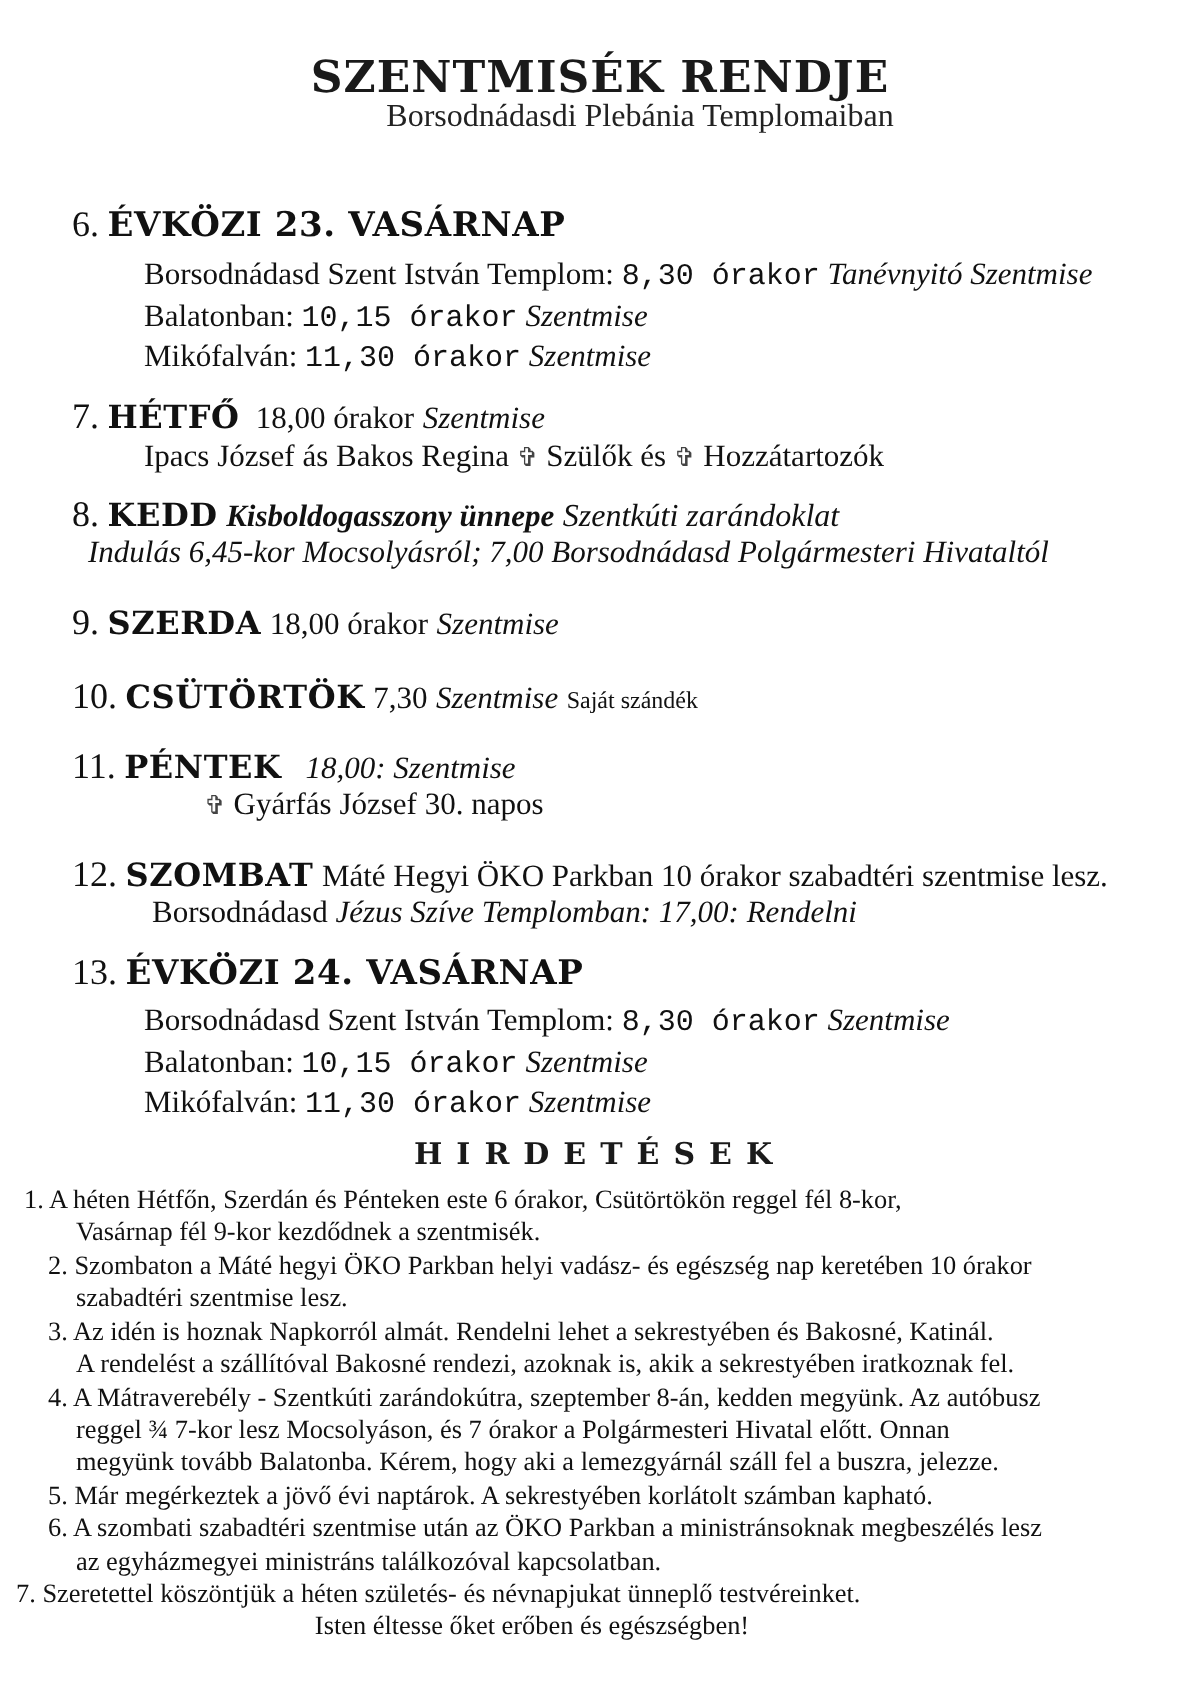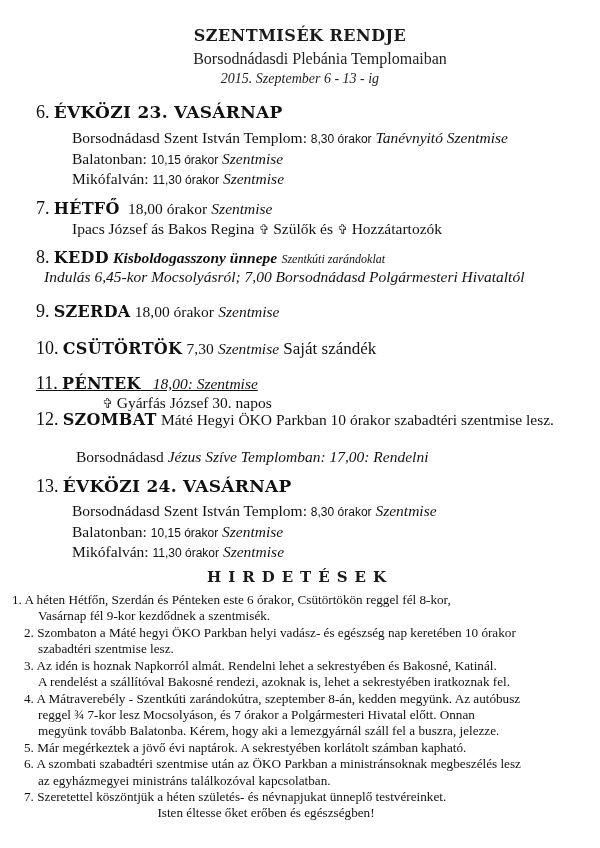--- a/index.html
+++ b/index.html
@@ -3,41 +3,41 @@
   <meta charset="utf-8">
   <style>
     html, body { margin: 0; padding: 0; background: #ffffff; }
     body {
       width: 600px; height: 848px; overflow: hidden; position: relative;
       color: #111; font-family: "Liberation Serif", serif;
     }
     .page { position: absolute; left: 0; top: 0; width: 600px; height: 848px; }
     .title {
       position: absolute; top: 26px; left: 0; width: 600px; text-align: center;
-      font-family: "DejaVu Serif", serif; font-weight: bold; font-size: 16px;
+      font-family: "DejaVu Serif", serif; font-weight: bold; font-size: 22px;
       letter-spacing: 0.5px; font-variant: small-caps; color: #1a1a1a;
     }
     .subtitle {
       position: absolute; top: 50px; left: 0; width: 600px; text-align: center;
       font-size: 16px; color: #222; padding-left: 20px;
     }
     .dates {
       position: absolute; top: 71px; left: 0; width: 600px; text-align: center;
       font-size: 14px; font-style: italic; color: #222;
     }
     .day { position: absolute; left: 0; width: 600px; }
     .day-head { position: absolute; white-space: nowrap; font-size: 17px; }
     .num { font-family: "Liberation Serif", serif; font-size: 18px; }
     .dayname {
       font-family: "DejaVu Serif", serif; font-weight: bold; font-size: 16px;
       letter-spacing: 0.3px;
     }
     .dayname.big { font-size: 17px; }
     .line { position: absolute; white-space: nowrap; font-size: 15.5px; }
-    .sans { font-family: Liberation Sans, sans-serif; font-size: 12px; }
+    .sans { font-family: Liberation Mono, monospace; font-size: 15px; }
     .it { font-style: italic; }
     .bi { font-style: italic; font-weight: bold; }
     .cross { font-family: "DejaVu Sans", sans-serif; font-size: 13px; color: #444; }
     .ann-title {
       position: absolute; top: 568px; left: 0; width: 600px; text-align: center;
       font-family: "DejaVu Serif", serif; font-weight: bold; font-size: 15px;
       letter-spacing: 7px; color: #1a1a1a;
     }
     .ann { position: absolute; left: 0; width: 600px; font-size: 13.2px; line-height: 16.5px; }
     .ann-line { position: absolute; white-space: nowrap; }
@@ -46,21 +46,20 @@
       font-size: 13.2px;
     }
   </style>
 </head>
 <body>
 
 <div class="page">
 
   <div class="title">SZENTMISÉK RENDJE</div>
   <div class="subtitle">Borsodnádasdi Plebánia Templomaiban</div>
-  <div class="dates">2015. Szeptember 6 - 13 - ig</div>
 
   <div class="day">
     <div class="day-head" style="top:102px; left:36px;">
       <span class="num">6.</span>
       <span class="dayname big">ÉVKÖZI 23. VASÁRNAP</span>
     </div>
     <div class="line" style="top:129px; left:72px;">
       <span>Borsodnádasd Szent István Templom: </span><span class="sans">8,30 órakor</span><span class="it"> Tanévnyitó Szentmise</span>
     </div>
     <div class="line" style="top:150px; left:72px;">
@@ -85,58 +84,58 @@
       <span class="cross">✞</span>
       <span>Hozzátartozók</span>
     </div>
   </div>
 
   <div class="day">
     <div class="day-head" style="top:247px; left:36px;">
       <span class="num">8.</span>
       <span class="dayname">KEDD</span>
       <span class="bi" style="font-size:15.5px;">Kisboldogasszony ünnepe</span>
-      <span class="it" style="font-size:12px;text-align:right;">Szentkúti zarándoklat</span>
+      <span class="it" style="font-size:16px;text-align:right;">Szentkúti zarándoklat</span>
     </div>
     <div class="line it" style="top:268px; left:44px;">Indulás 6,45-kor Mocsolyásról; 7,00 Borsodnádasd Polgármesteri Hivataltól</div>
   </div>
 
   <div class="day">
     <div class="day-head" style="top:301px; left:36px;">
       <span class="num">9.</span>
       <span class="dayname">SZERDA</span>
       <span style="font-size:15.5px;">18,00 órakor</span>
       <span class="it" style="font-size:15.5px;">Szentmise</span>
     </div>
   </div>
 
   <div class="day">
     <div class="day-head" style="top:338px; left:36px;">
       <span class="num">10.</span>
       <span class="dayname">CSÜTÖRTÖK</span>
       <span style="font-size:15.5px;">7,30</span>
       <span class="it" style="font-size:15.5px;">Szentmise</span>
-      <span style="font-size:17px;">Saját szándék</span>
+      <span style="font-size:12px;">Saját szándék</span>
     </div>
   </div>
 
   <div class="day">
-    <div class="day-head" style="top:373px; left:36px;text-decoration:underline;">
+    <div class="day-head" style="top:373px; left:36px;">
       <span class="num">11.</span>
       <span class="dayname">PÉNTEK</span>
       <span style="font-size:15.5px;">&nbsp;&nbsp;</span><span class="it" style="font-size:15.5px;">18,00: Szentmise</span>
     </div>
     <div class="line" style="top:394px; left:102px;">
       <span class="cross">✞</span>
       <span>Gyárfás József 30. napos</span>
     </div>
   </div>
 
   <div class="day">
-    <div class="day-head" style="top:409px; left:36px;">
+    <div class="day-head" style="top:427px; left:36px;">
       <span class="num">12.</span>
       <span class="dayname">SZOMBAT</span>
       <span style="font-size:15.5px;">Máté Hegyi ÖKO Parkban 10 órakor szabadtéri szentmise lesz.</span>
     </div>
     <div class="line" style="top:448px; left:76px;">
       <span>Borsodnádasd</span>
       <span class="it">Jézus Szíve Templomban: 17,00: Rendelni</span>
     </div>
   </div>
 
@@ -156,24 +155,24 @@
     </div>
   </div>
 
   <div class="ann-title">HIRDETÉSEK</div>
   <div class="ann">
     <div class="ann-line" style="top:592px; left:12px;">1. A héten Hétfőn, Szerdán és Pénteken este 6 órakor, Csütörtökön reggel fél 8-kor,</div>
     <div class="ann-line" style="top:608px; left:38px;">Vasárnap fél 9-kor kezdődnek a szentmisék.</div>
     <div class="ann-line" style="top:625px; left:24px;">2. Szombaton a Máté hegyi ÖKO Parkban helyi vadász- és egészség nap keretében 10 órakor</div>
     <div class="ann-line" style="top:641px; left:38px;">szabadtéri szentmise lesz.</div>
     <div class="ann-line" style="top:658px; left:24px;">3. Az idén is hoznak Napkorról almát. Rendelni lehet a sekrestyében és Bakosné, Katinál.</div>
-    <div class="ann-line" style="top:674px; left:38px;">A rendelést a szállítóval Bakosné rendezi, azoknak is, lehet a sekrestyében iratkoznak fel.</div>
+    <div class="ann-line" style="top:674px; left:38px;">A rendelést a szállítóval Bakosné rendezi, azoknak is, akik a sekrestyében iratkoznak fel.</div>
     <div class="ann-line" style="top:691px; left:24px;">4. A Mátraverebély - Szentkúti zarándokútra, szeptember 8-án, kedden megyünk. Az autóbusz</div>
     <div class="ann-line" style="top:707px; left:38px;">reggel ¾ 7-kor lesz Mocsolyáson, és 7 órakor a Polgármesteri Hivatal előtt. Onnan</div>
     <div class="ann-line" style="top:723px; left:38px;">megyünk tovább Balatonba. Kérem, hogy aki a lemezgyárnál száll fel a buszra, jelezze.</div>
     <div class="ann-line" style="top:740px; left:24px;">5. Már megérkeztek a jövő évi naptárok. A sekrestyében korlátolt számban kapható.</div>
     <div class="ann-line" style="top:756px; left:24px;">6. A szombati szabadtéri szentmise után az ÖKO Parkban a ministránsoknak megbeszélés lesz</div>
     <div class="ann-line" style="top:773px; left:38px;">az egyházmegyei ministráns találkozóval kapcsolatban.</div>
-    <div class="ann-line" style="top:789px; left:24px;">7. Szeretettel köszöntjük a héten születés- és névnapjukat ünneplő testvéreinket.</div>
+    <div class="ann-line" style="top:789px; left:8px;">7. Szeretettel köszöntjük a héten születés- és névnapjukat ünneplő testvéreinket.</div>
   </div>
   <div class="closing">Isten éltesse őket erőben és egészségben!</div>
 
 </div>
 
 </body></html>

